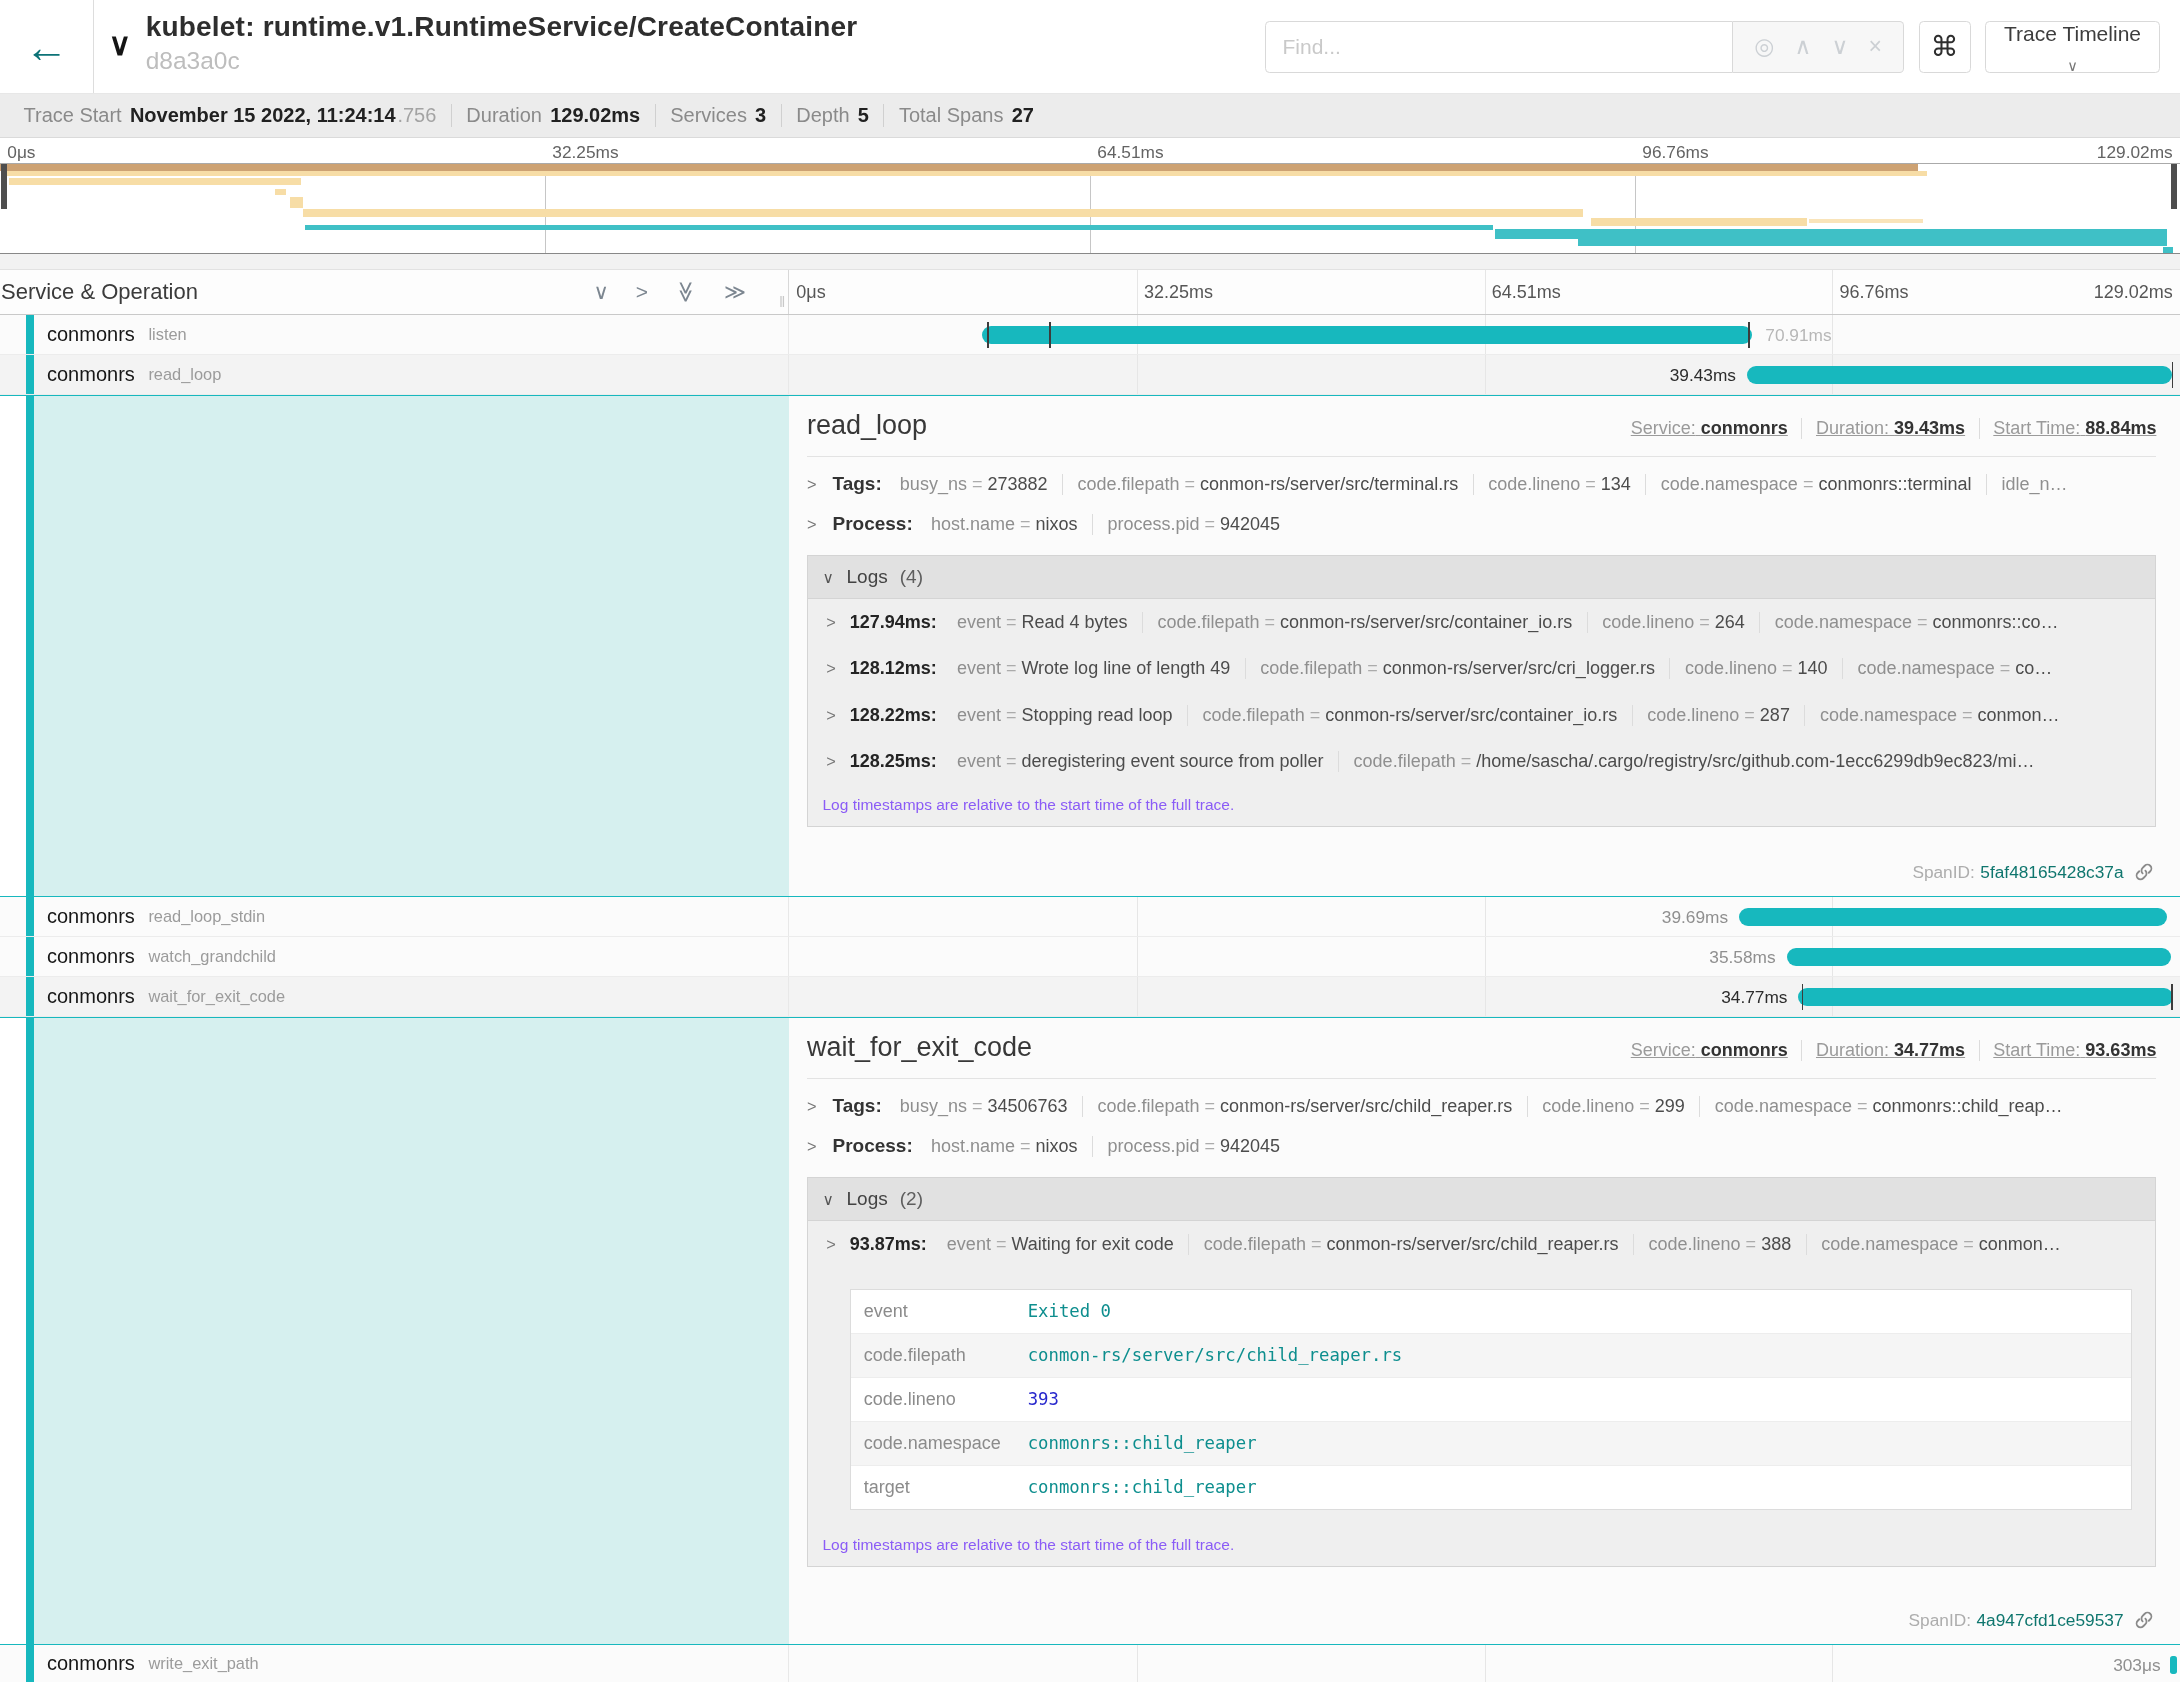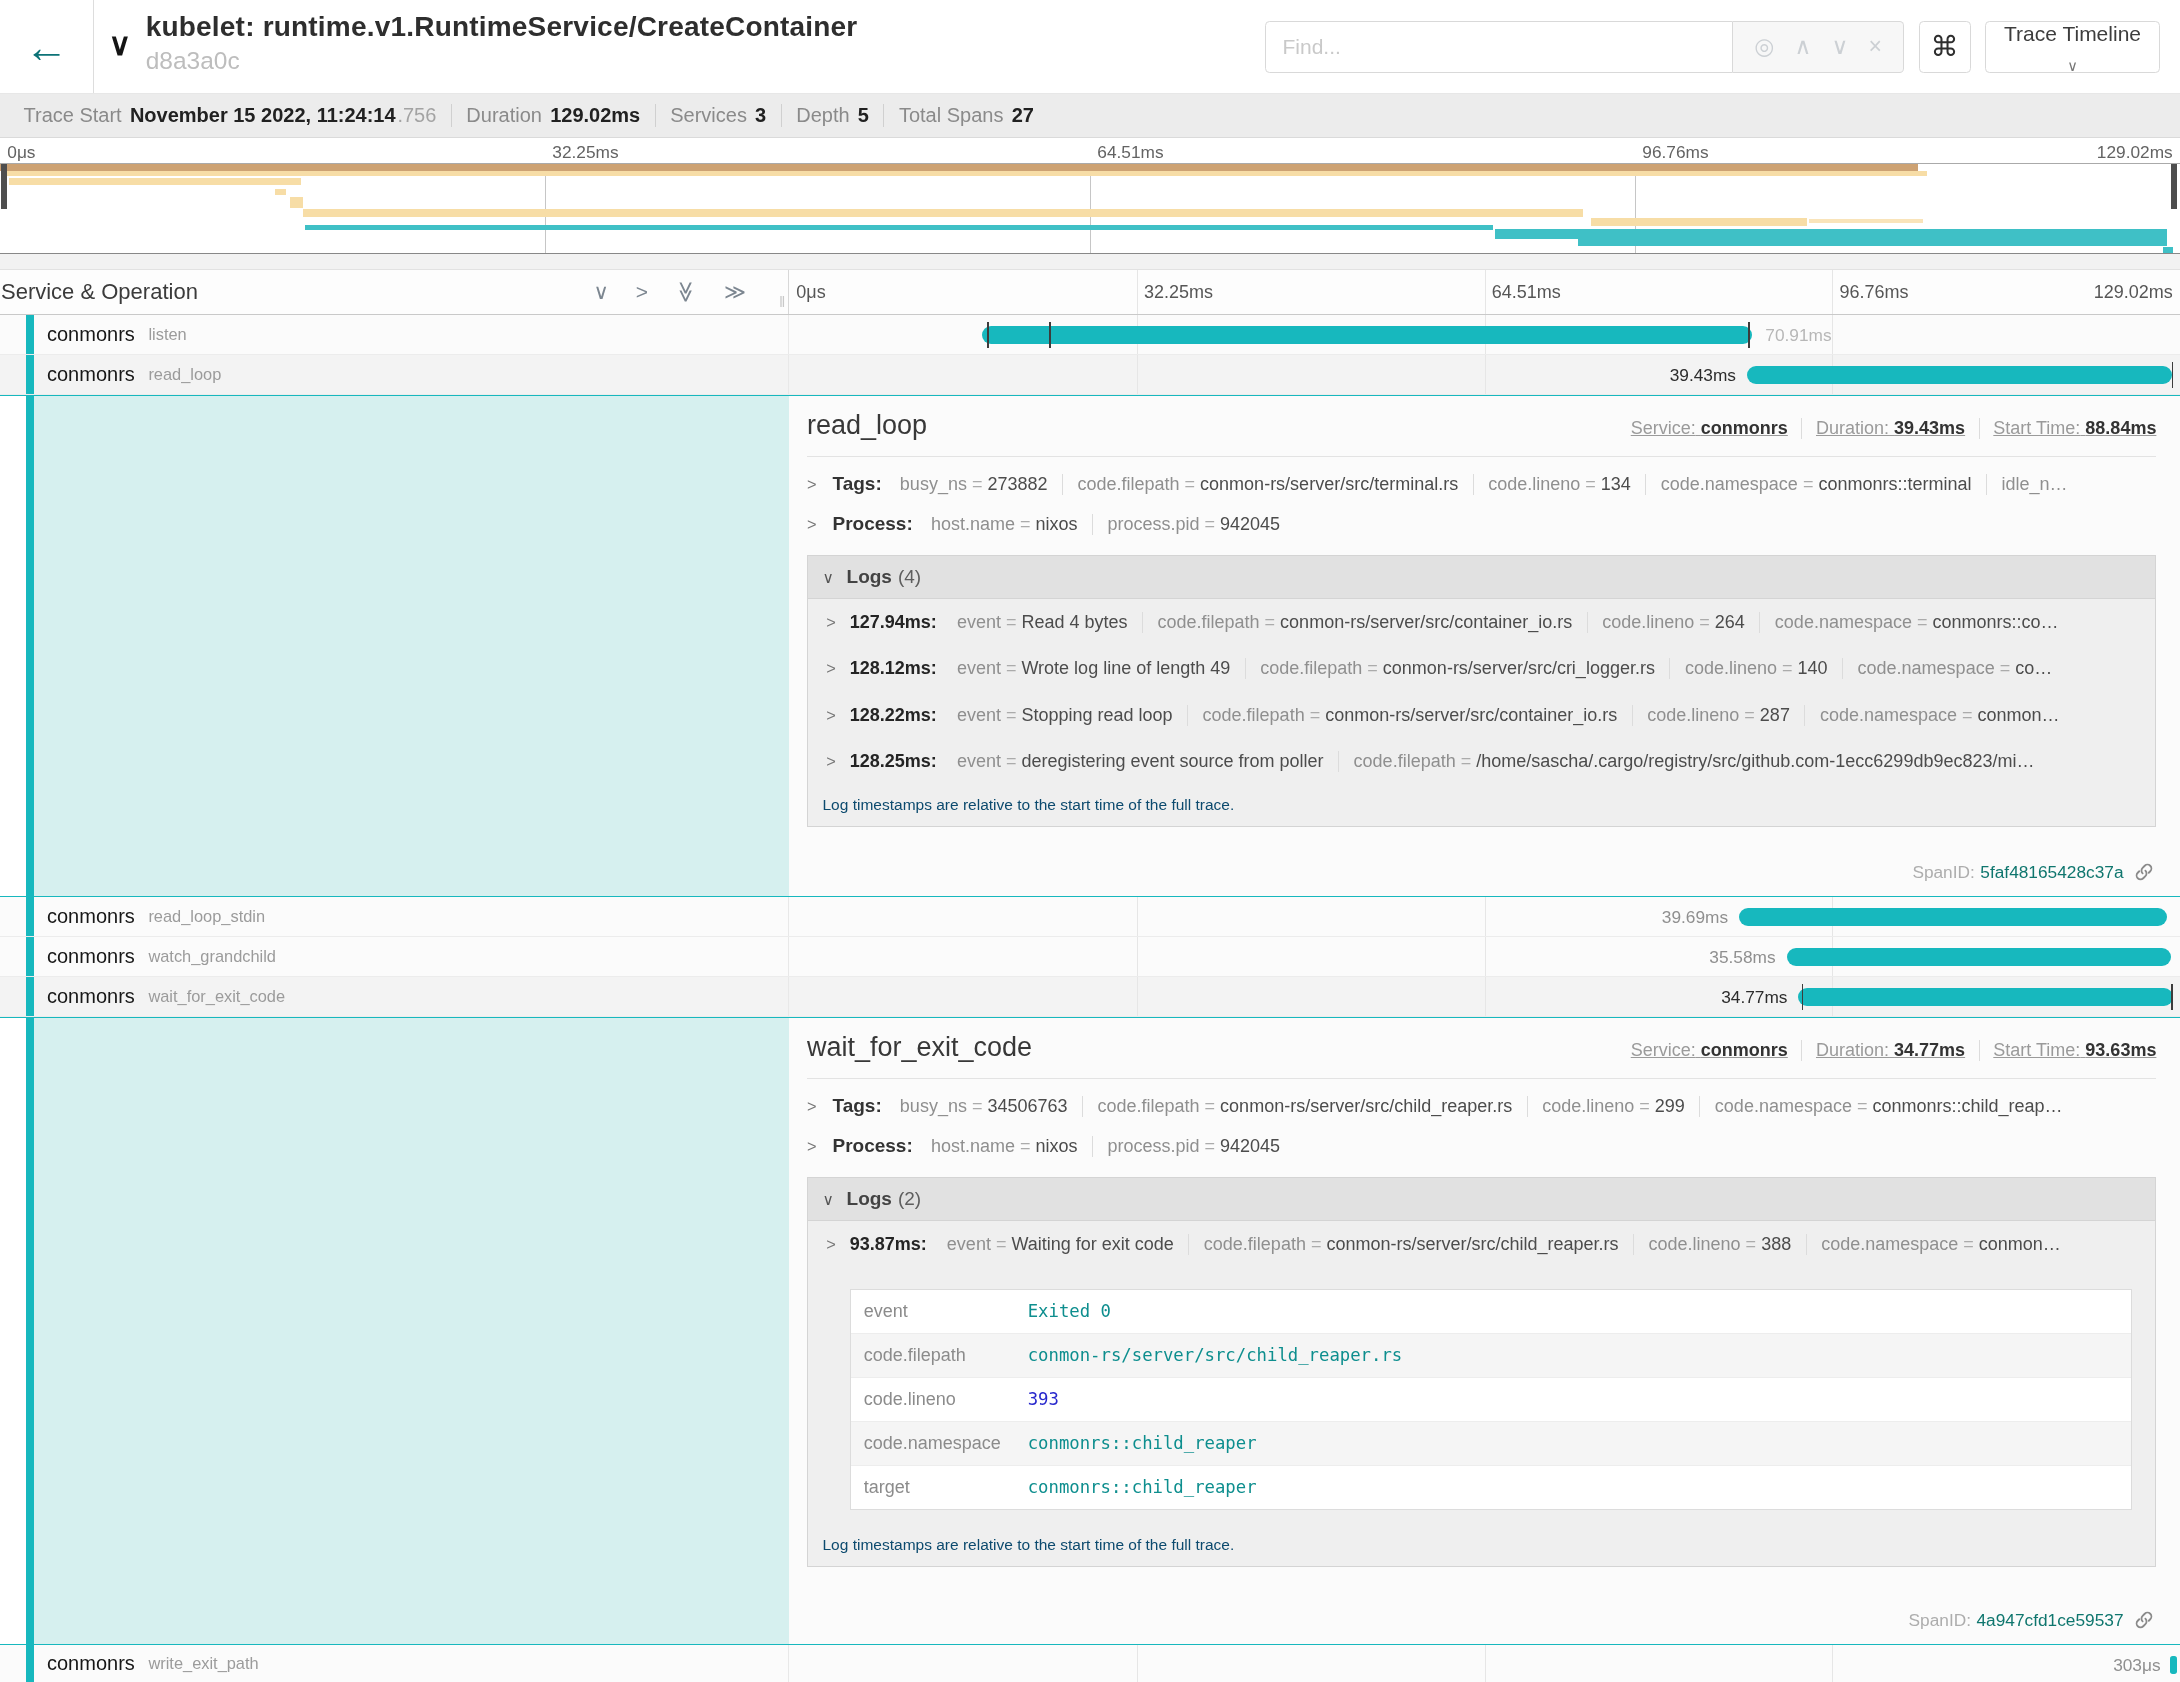--- a/index.html
+++ b/index.html
@@ -92,26 +92,26 @@
   .cD::before { content:"\2228"; color:#555; font-size:15.5px; }
   .kv-line .cR, .kv-line .cD { margin-right:11px; width:14.5px; flex:none; }
   .kv-line .lbl { font-weight:700; color:#333; margin-right:3.6px; font-size:19px; }
   .field { padding:0 14.5px; color:#8f8f8f; flex:none; }
   .field + .field { border-left:0.9px solid #dcdcdc; }
   .fk::after { content:"\00a0=\00a0"; color:#ababab; }
   .fv { color:#4c4c4c; font-weight:500; }
   .logs { border:0.9px solid #d4d4d4; background:#efefef; margin-top:11px; }
   .logs-head { background:#e1e1e1; padding:10px 14.5px; font-size:19px; color:#434343; display:flex; align-items:center; cursor:pointer; border-bottom:0.9px solid #d4d4d4; }
   .logs-head .cD { margin-right:12.7px; }
-  .logs-head b { font-weight:700; margin-right:6px;text-align:right; }
+  .logs-head b { font-weight:400; margin-right:12px;text-align:right; }
   .logs-head .cnt { color:#5e5e5e; font-weight:400; }
   .log-row { padding:12.7px 11px; display:flex; white-space:nowrap; overflow:hidden; font-size:18px; cursor:pointer; align-items:center; }
   .log-row .cR, .exp-head .cD { margin:0 9px 0 7.3px; width:14.5px; flex:none; }
   .log-row .t, .exp-head .t { font-weight:700; color:#242424; margin-right:5.5px; }
-  .log-note { font-size:15.5px; color:#0c4a6e; padding:11px 14.5px 12.7px; }
+  .log-note { font-size:15.5px; color:#8b5cf6; padding:11px 14.5px 12.7px; }
   .exp-log { padding:9px 11px 0; }
   .exp-head { display:flex; align-items:center; font-size:18px; cursor:pointer; }
   .kv-table { margin:12.7px 12.7px 14.5px 31px; border:0.9px solid #dcdcdc; background:#fff; }
   .kv-row { display:flex; }
   .kv-row + .kv-row { border-top:0.9px solid #ededed; }
   .kv-row:nth-child(even) { background:#f5f5f5; }
   .kk { width:164px; padding:11px 12.7px; color:#8b8b8b; font-size:18px; flex:none; }
   .vv { padding:11px 12.7px; font-family:"DejaVu Sans Mono", monospace; color:#0d8e8e; font-size:17.3px; }
   .vv.blue { color:#2727cc; }
   .spanid { margin-top:auto; display:flex; justify-content:flex-end; align-items:center; gap:5.5px;

